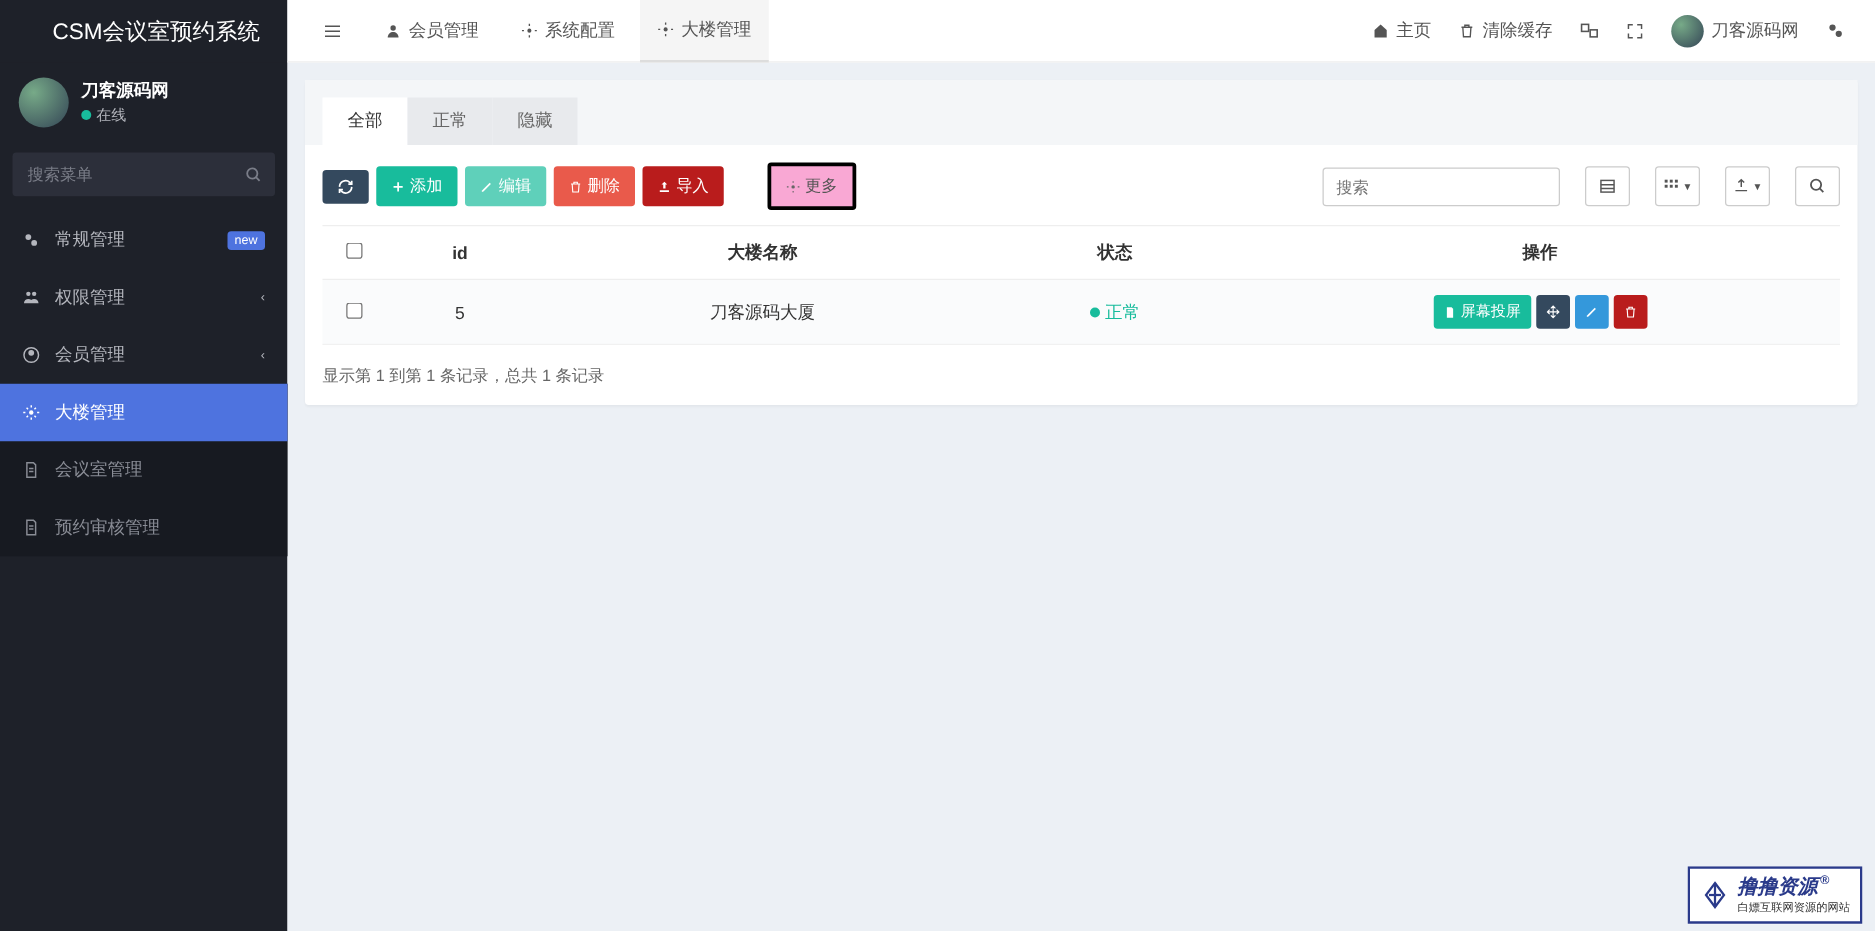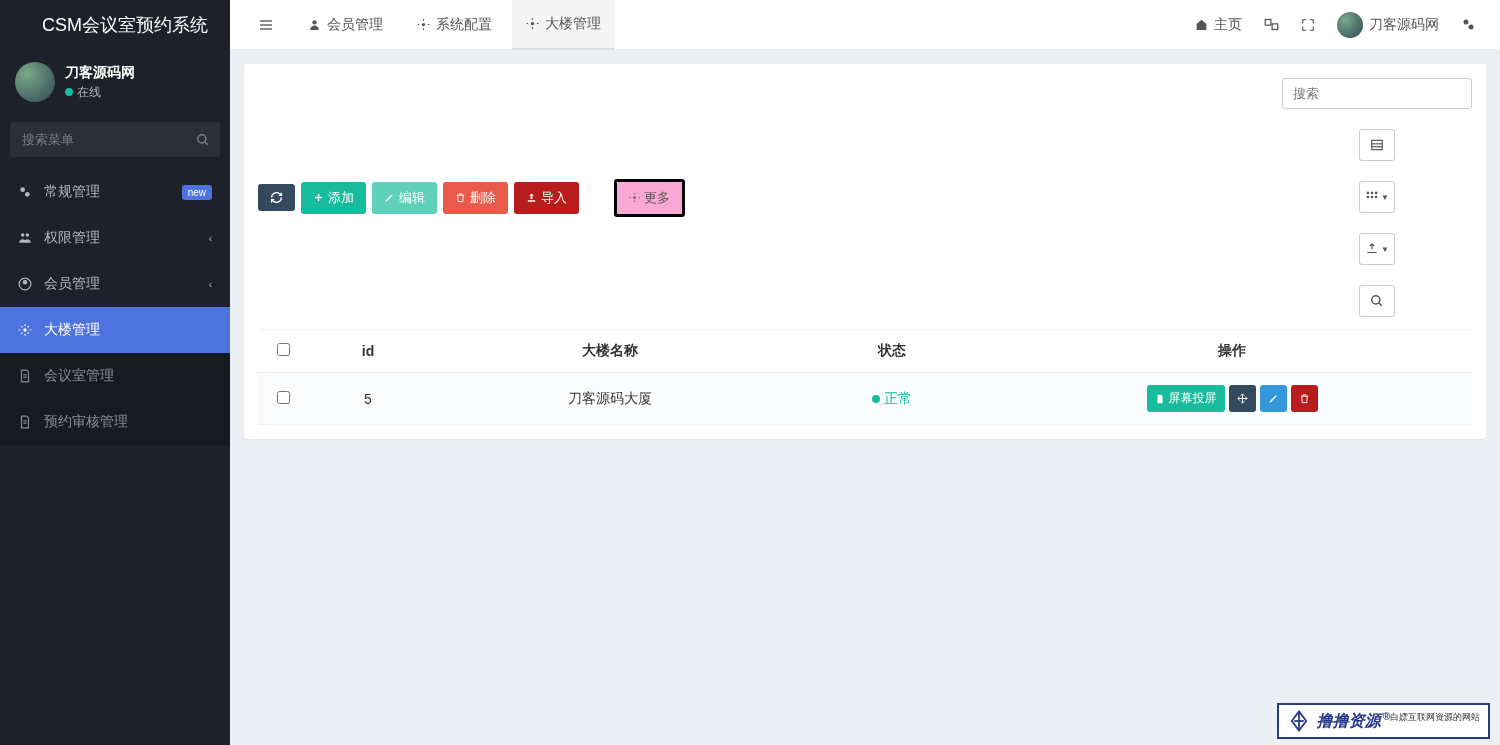--- a/index.html
+++ b/index.html
@@ -54,37 +54,37 @@
 .btn { display: inline-flex; align-items: center; gap: 4px; padding: 7px 12px; border-radius: 3px; border: none; color: #fff; font-size: 13px; cursor: pointer; }
 .btn-dark { background: #34495e; }
 .btn-success { background: #18bc9c; }
 .btn-teal { background: #5fd0ba; }
 .btn-danger { background: #e95a4b; }
 .btn-red { background: #b91c1c; }
 .btn-default { background: #f9a8d4; color: #555; border: 3px solid #000000; margin-left: 29px; }
 .btn-blue { background: #3498db; }
 .btn-sm { padding: 5px 8px; font-size: 12px; }
 
-.tool-right { margin-left: auto; display: flex; gap: 20px; align-items: center; flex-direction: column; }
+.tool-right { margin-left: auto; display: flex; gap: 20px; align-items: center; }
 .tool-right input { border: 1px solid #ccc; padding: 7px 10px; border-radius: 3px; font-size: 13px; width: 190px; }
 .tool-right .iconbtn { width: 36px; height: 32px; border: 1px solid #ccc; background: #fff; border-radius: 3px; display: flex; align-items: center; justify-content: center; color: #555; cursor: pointer; gap: 2px; }
 
 .table { width: 100%; border-collapse: collapse; }
 .table th, .table td { padding: 12px 10px; text-align: center; font-size: 14px; }
 .table th { background: #fff; border-top: 1px solid #eee; border-bottom: 1px solid #eee; font-weight: 600; margin-top: 40px; }
 .table td { border-bottom: 1px solid #f1f1f1; background: #fafbfc; }
 .status-normal { color: #18bc9c; display: inline-flex; align-items: center; gap: 4px; }
 
 .action-btns { display: inline-flex; gap: 4px; }
 
 .table-info { color: #666; font-size: 13px; margin-top: 16px; }
 
 .footer-logo { position: fixed; bottom: 6px; right: 10px; background: #fff; border: 2px solid #2a3a8a; padding: 4px 8px; display: flex; align-items: center; gap: 6px; }
 .footer-logo .fl-ic { width: 24px; height: 24px; }
-.footer-logo .fl-t { display: flex; }
+.footer-logo .fl-t { display: flex; flex-direction: column; }
 .footer-logo .fl-main { font-size: 16px; font-weight: 700; font-style: italic; color: #2a3a8a; display: flex; align-items: flex-start; }
 .footer-logo .fl-sub { font-size: 9px; color: #333; }
 .reg { font-size: 10px; margin-left: 2px; }
 svg { display: block; }
 .caret { font-size: 8px; }
 </style>
 </head>
 <body>
 
 <div class="layout">
@@ -235,20 +235,28 @@
         <div class="tb-btn">
           <span>
               <svg width="13" height="13" viewBox="0 0 24 24" fill="#555">
                 <path d="M3 11l9-8 9 8v11H3z"></path>
               </svg>
             </span>
           <span>主页</span>
         </div>
         <div class="tb-btn">
           <span>
+              <svg width="13" height="13" viewBox="0 0 24 24" fill="none" stroke="#555" stroke-width="2">
+                <path d="M4 7h16M9 7V4h6v3M6 7l1 14h10l1-14"></path>
+              </svg>
+            </span>
+          <span>清除缓存</span>
+        </div>
+        <div class="tb-btn">
+          <span>
               <svg width="15" height="15" viewBox="0 0 24 24" fill="none" stroke="#555" stroke-width="2">
                 <rect x="2" y="4" width="9" height="9"></rect>
                 <rect x="13" y="11" width="9" height="9"></rect>
               </svg>
             </span>
         </div>
         <div class="tb-btn">
           <span>
               <svg width="14" height="14" viewBox="0 0 24 24" fill="none" stroke="#555" stroke-width="2">
                 <path d="M3 9V3h6M21 9V3h-6M3 15v6h6M21 15v6h-6"></path>
@@ -265,20 +273,25 @@
                 <circle cx="8" cy="8" r="4"></circle>
                 <circle cx="16" cy="16" r="4"></circle>
               </svg>
             </span>
         </div>
       </div>
     </div>
 
     <div class="content">
       <div class="panel">
+        <div class="tabs">
+          <div class="tab active">全部</div>
+          <div class="tab">正常</div>
+          <div class="tab">隐藏</div>
+        </div>
 
         <div class="toolbar">
           <button class="btn btn-dark">
             <span>
                 <svg width="13" height="13" viewBox="0 0 24 24" fill="none" stroke="#fff" stroke-width="2.5">
                   <path d="M3 12a9 9 0 0 1 15-6.7L21 8M21 12a9 9 0 0 1-15 6.7L3 16"></path>
                   <path d="M21 3v5h-5M3 21v-5h5"></path>
                 </svg>
               </span>
           </button>
@@ -419,20 +432,21 @@
                           <path d="M4 7h16M9 7V4h6v3M6 7l1 14h10l1-14"></path>
                         </svg>
                       </span>
                     </button>
                 </div>
               </td>
             </tr>
           </tbody>
         </table>
 
+        <div class="table-info">显示第 1 到第 1 条记录，总共 1 条记录</div>
       </div>
     </div>
   </div>
 </div>
 
 <div class="footer-logo">
   <svg class="fl-ic" viewBox="0 0 40 40">
       <path d="M20 4 L32 20 L20 36 L8 20 Z" fill="none" stroke="#2a3a8a" stroke-width="3"></path>
       <line x1="20" y1="4" x2="20" y2="36" stroke="#2a3a8a" stroke-width="3"></line>
       <line x1="12" y1="20" x2="28" y2="20" stroke="#2a3a8a" stroke-width="3"></line>

